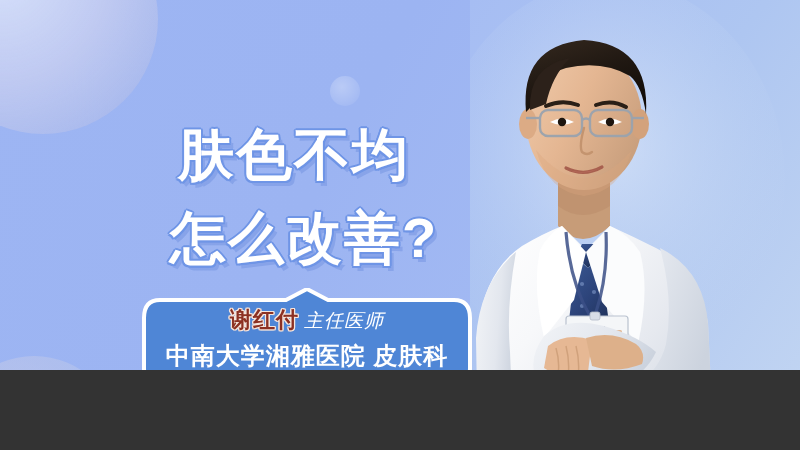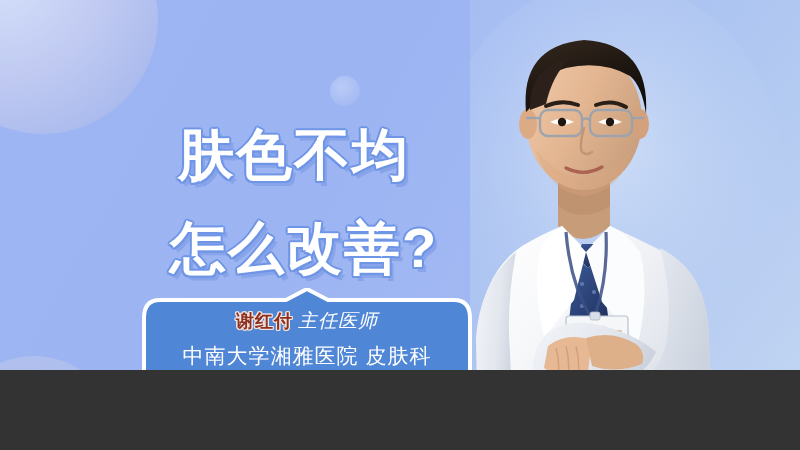--- a/index.html
+++ b/index.html
@@ -85,21 +85,21 @@
     letter-spacing: 2px;
     white-space: nowrap;
     text-shadow:
        2px 0 0 #6f95e6, -2px 0 0 #6f95e6,
        0 2px 0 #6f95e6, 0 -2px 0 #6f95e6,
        1.5px 1.5px 0 #6f95e6, -1.5px 1.5px 0 #6f95e6,
        1.5px -1.5px 0 #6f95e6, -1.5px -1.5px 0 #6f95e6,
        4px 5px 0 rgba(118,150,226,0.55);
   }
   .headline-line.l2 {
-    margin-top: 27px;
+    margin-top: 17px;
     margin-left: -8px;
   }
 
   
   .badge-wrap {
     position: absolute;
     left: 136px;
     top: 288px;
     width: 342px;
     height: 100px;
@@ -121,44 +121,45 @@
     z-index: 2;
   }
   .badge-line1 {
     font-size: 21px;
     line-height: 32px;
     white-space: nowrap;
     color: #ffffff;
   }
   .badge-name {
     font-weight: 700;
-    font-size: 18px;
+    font-size: 22px;
     color: #8c3022;
     letter-spacing: 1px;
     text-shadow:
        1.2px 0 0 #f6e5dc, -1.2px 0 0 #f6e5dc,
        0 1.2px 0 #f6e5dc, 0 -1.2px 0 #f6e5dc,
        1px 1px 0 #f6e5dc, -1px 1px 0 #f6e5dc,
        1px -1px 0 #f6e5dc, -1px -1px 0 #f6e5dc;
   }
   .badge-role {
     font-weight: 400;
     font-size: 19px;
     color: #ffffff;
     margin-left: 5px;
     letter-spacing: 1px;
     font-style: italic;
   }
   .badge-line2 {
-    font-size: 21px;
+    font-size: 24px;
     line-height: 32px;
     color: #ffffff;
     letter-spacing: 1px;
     white-space: nowrap;
     margin-top: 3px;
+    font-weight: bold;
   }
 
   
   .doctor {
     position: absolute;
     right: 0;
     top: 0;
     width: 330px;
     height: 450px;
     z-index: 4;

